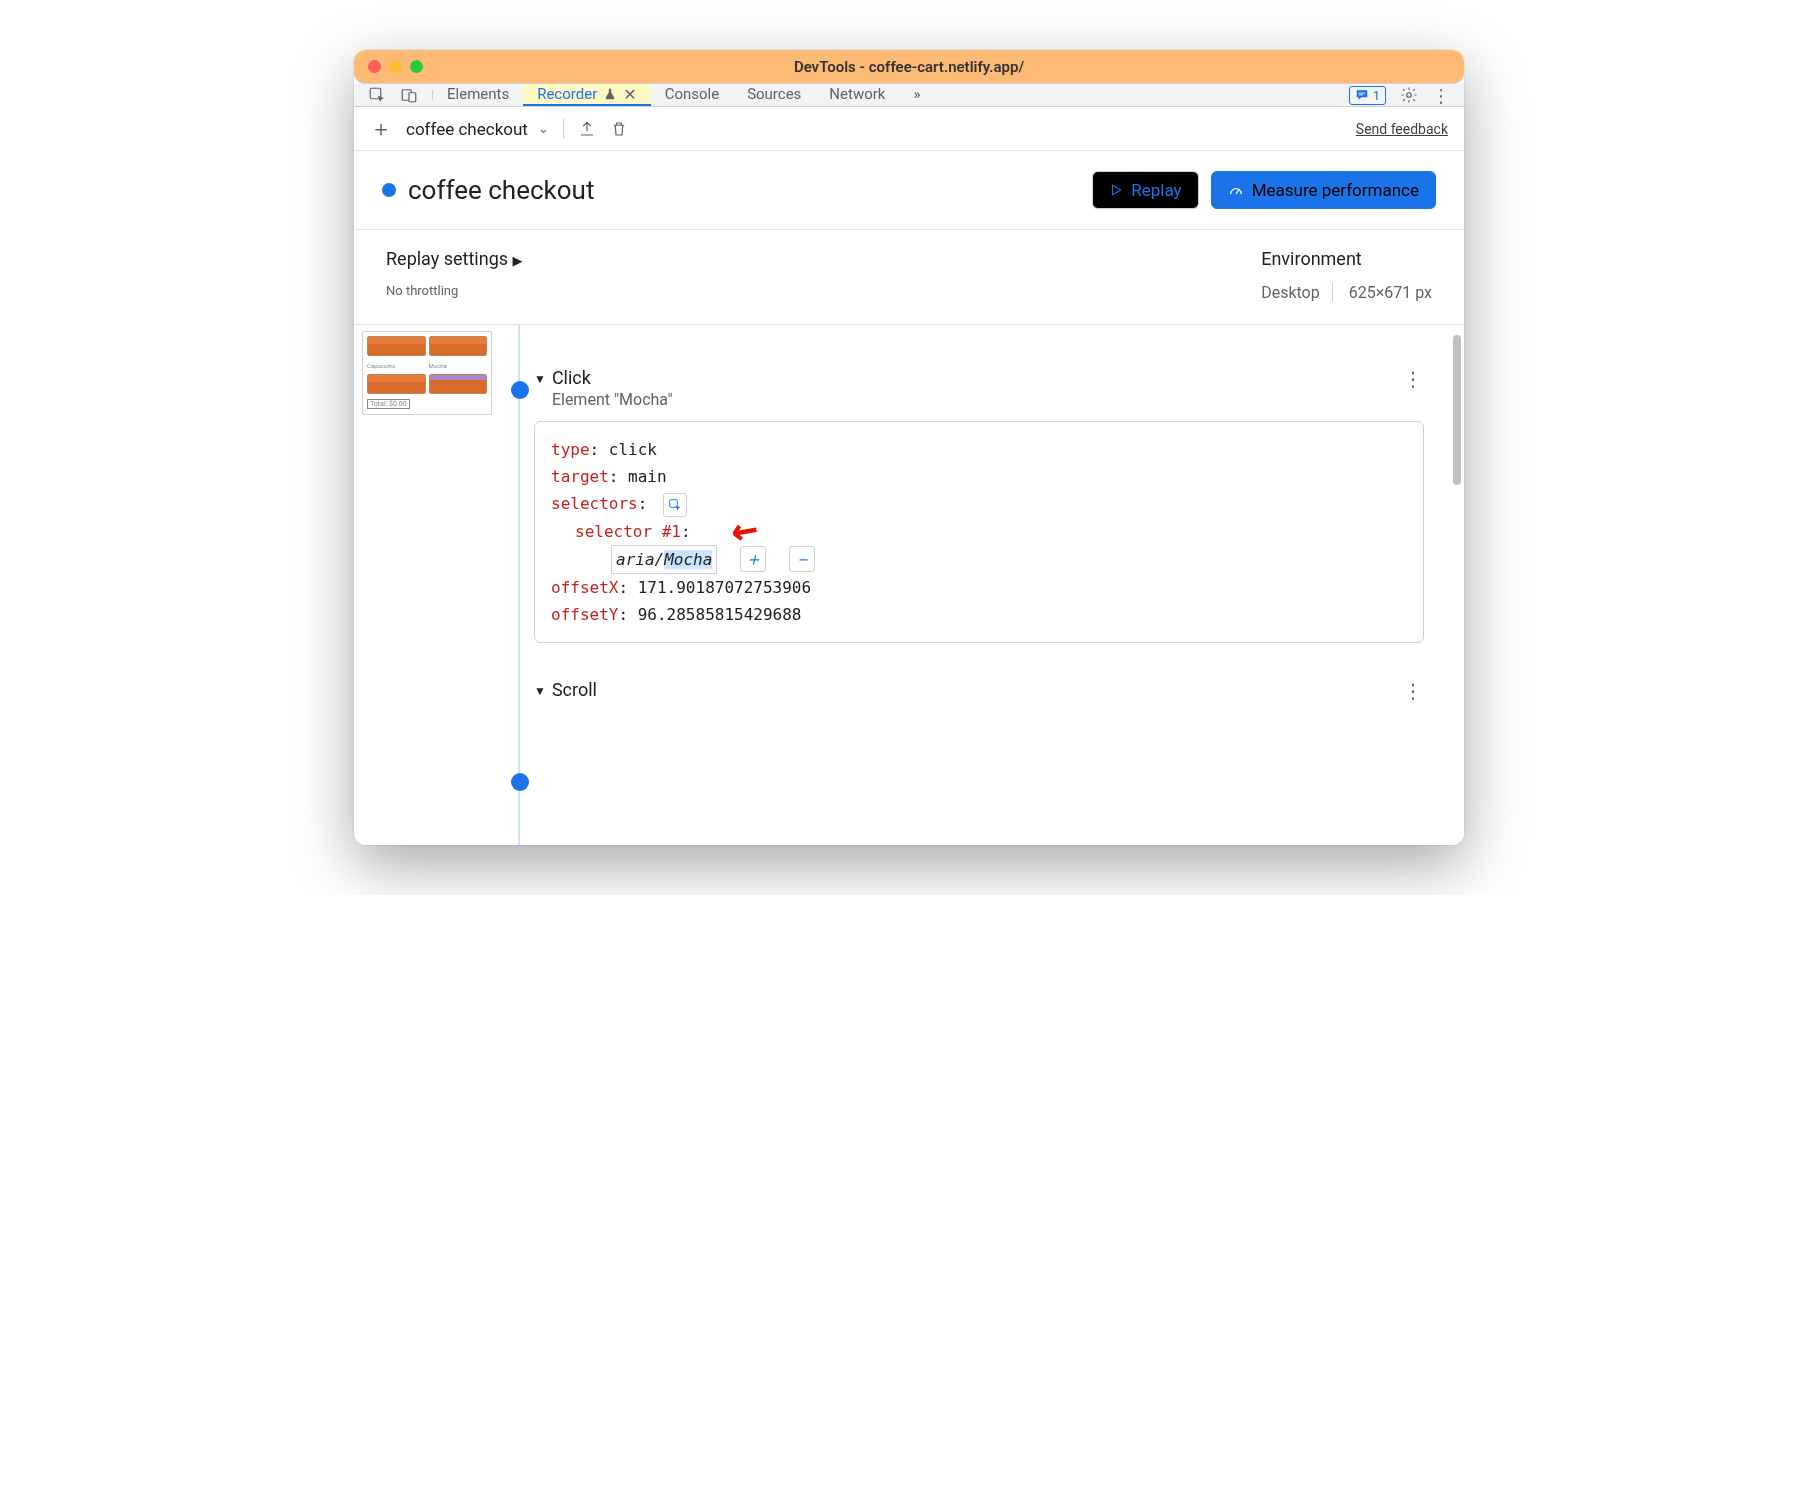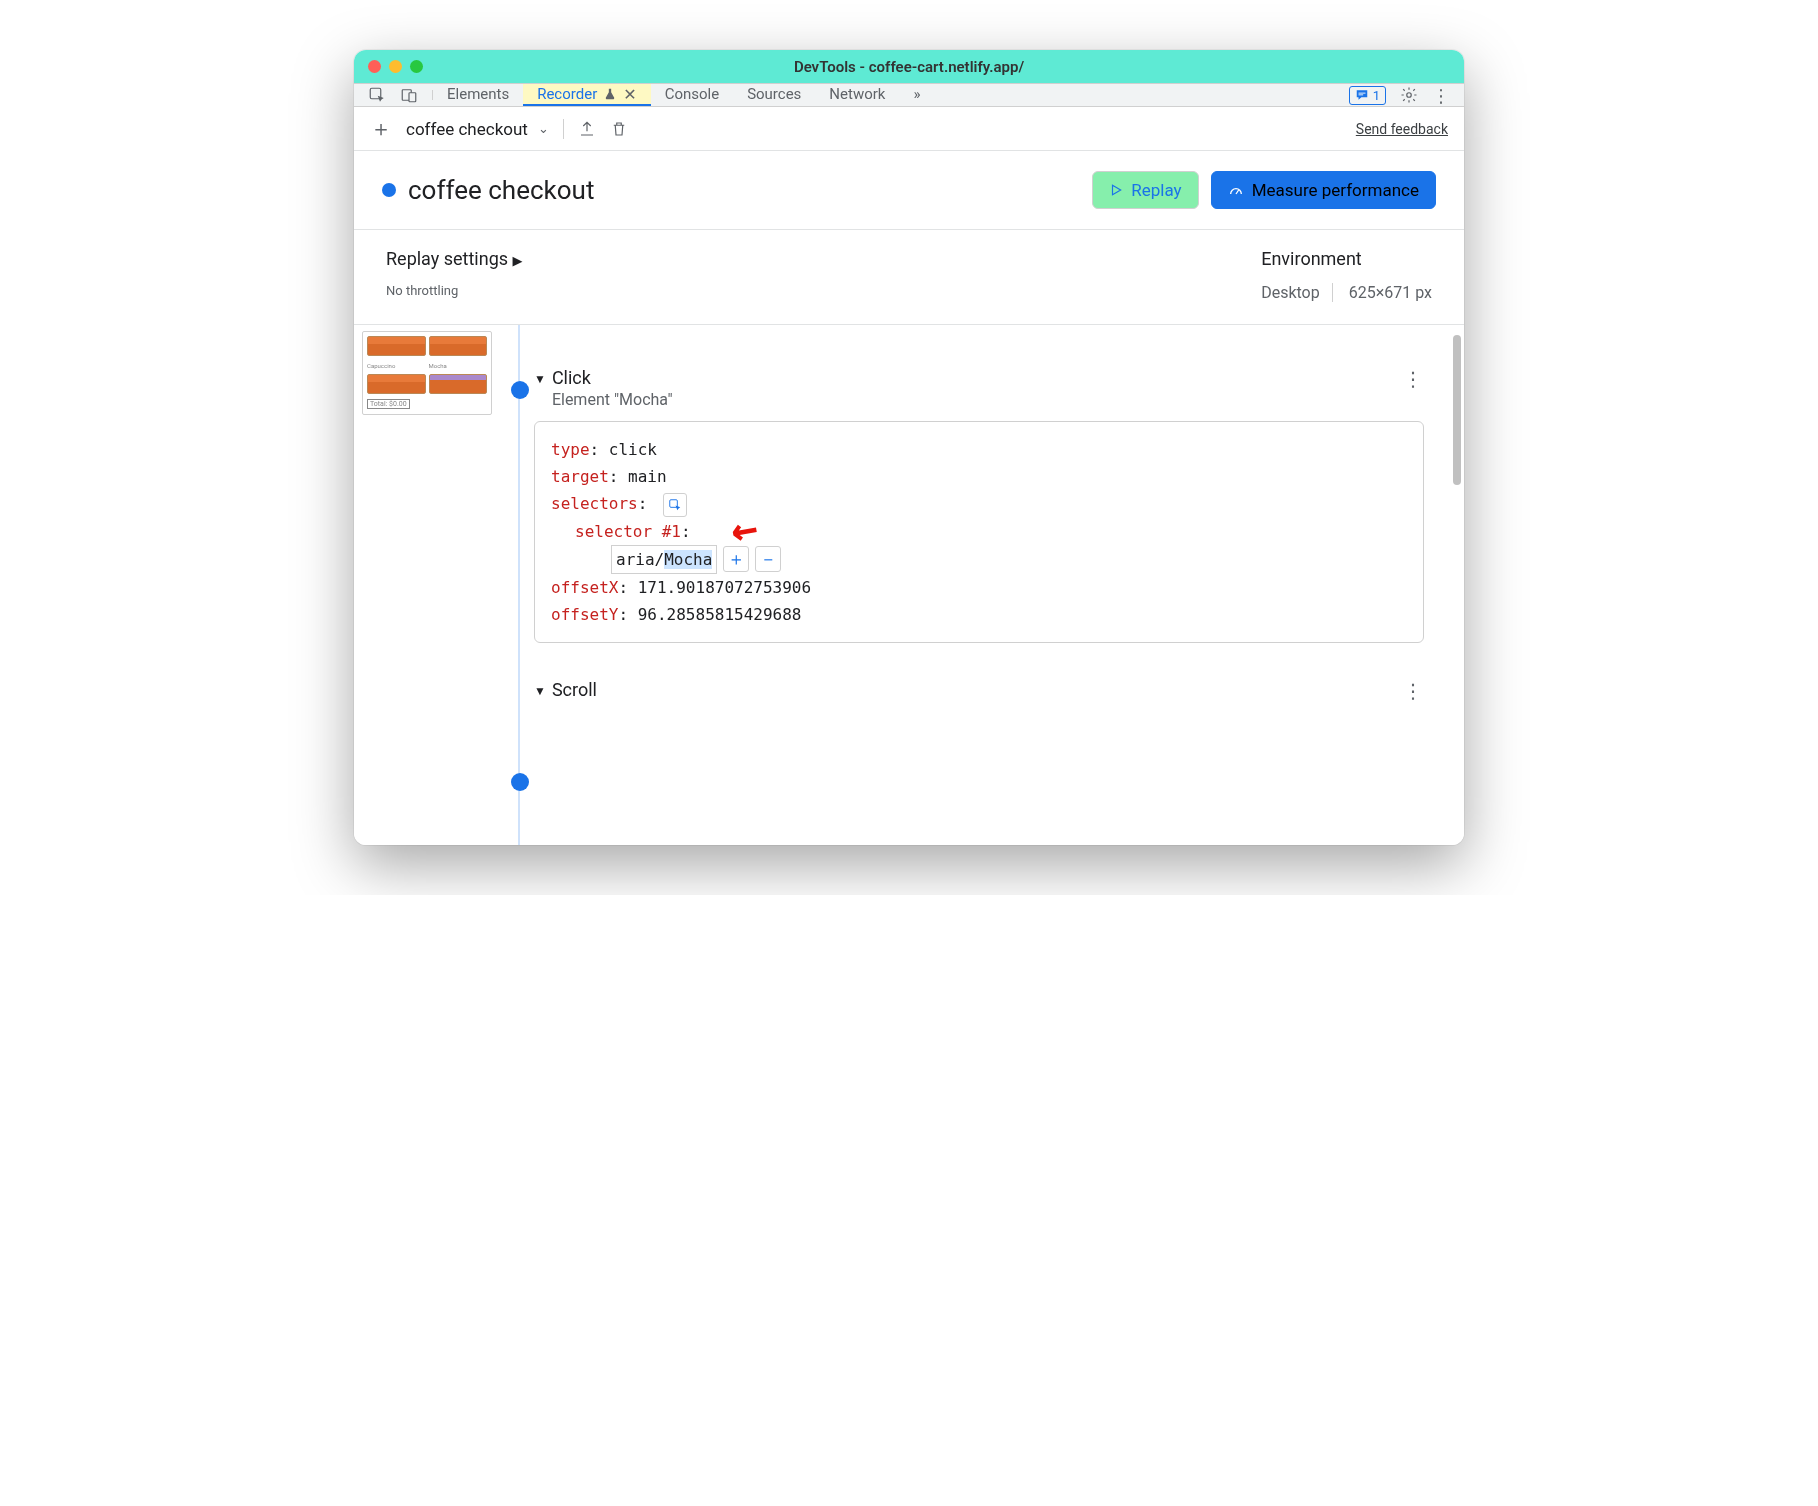--- a/index.html
+++ b/index.html
@@ -15,26 +15,27 @@
     width: 1110px;
     border-radius: 12px;
     background: #fff;
     box-shadow: 0 20px 60px rgba(0,0,0,0.35), 0 0 0 1px rgba(0,0,0,0.05);
     overflow: hidden;
     position: relative;
   }
   
   .titlebar {
     height: 34px;
-    background: #5eead4;
+    background: #fdba74;
     display: flex;
     align-items: center;
     padding: 0 14px;
     border-bottom: 1px solid #d0d0d0;
     position: relative;
+    border-radius: 11px;
   }
   .traffic { display: flex; gap: 8px; }
   .traffic .dot { width: 13px; height: 13px; border-radius: 50%; }
   .dot.red { background: #ff5f57; }
   .dot.yellow { background: #febc2e; }
   .dot.green { background: #28c840; }
   .titlebar-title {
     position: absolute; left: 0; right: 0; text-align: center;
     font-weight: 600; font-size: 15px; color: #333;
   }
@@ -82,21 +83,21 @@
   
   .rec-header {
     display: flex; align-items: center; padding: 20px 28px; border-bottom: 1px solid #e1e3e4;
   }
   .rec-dot { width: 14px; height: 14px; border-radius: 50%; background: #1a73e8; margin-right: 12px; }
   .rec-title { font-size: 26px; color: #202124; }
   .rec-header .spacer { flex: 1; }
   .btn {
     display: flex; align-items: center; gap: 8px; font-size: 17px;
     border: 1px solid #d0d0d0; border-radius: 6px; padding: 8px 16px; cursor: pointer;
-    background: #86efac;
+    background: #000000;
   }
   .btn.blue { color: #1a73e8; }
   .btn.primary { background: #1a73e8; color: #000000; border-color: #1a73e8; align-items: center; }
   .btn + .btn { margin-left: 12px; }
   
   .rec-settings {
     display: flex; padding: 18px 32px 22px; border-bottom: 1px solid #e1e3e4;
   }
   .settings-left { font-size: 18px; color: #202124; }
   .settings-left .sub { font-size: 13px; color: #5f6368; margin-top: 14px; }
@@ -153,21 +154,21 @@
     position: relative;
   }
   .k { color: #c5221f; }
   .sel-picker {
     display: inline-flex; width: 24px; height: 24px; border: 1px solid #d0d0d0;
     border-radius: 3px; align-items: center; justify-content: center;
     vertical-align: middle; margin-left: 6px;
   }
   .sel-picker svg { width: 14px; height: 14px; stroke: #1a73e8; fill: none; stroke-width: 1.6; }
   .indent1 { padding-left: 24px; }
-  .indent2 { padding-left: 60px; display: flex; align-items: center; gap: 6px; }
+  .indent2 { padding-left: 60px; display: flex; align-items: center; gap: 23px; font-style: italic; }
   .sel-val {
     border: 1px solid #d0d0d0; padding: 0 4px; font-family: inherit; font-size: 16px;
     background: #fff;
   }
   .sel-val .hl { background: #cce4ff; }
   .sq-btn {
     width: 26px; height: 26px; border: 1px solid #d0d0d0; border-radius: 3px;
     display: inline-flex; align-items: center; justify-content: center;
     color: #1a73e8; font-size: 18px; cursor: pointer; background: #fff;
   }

